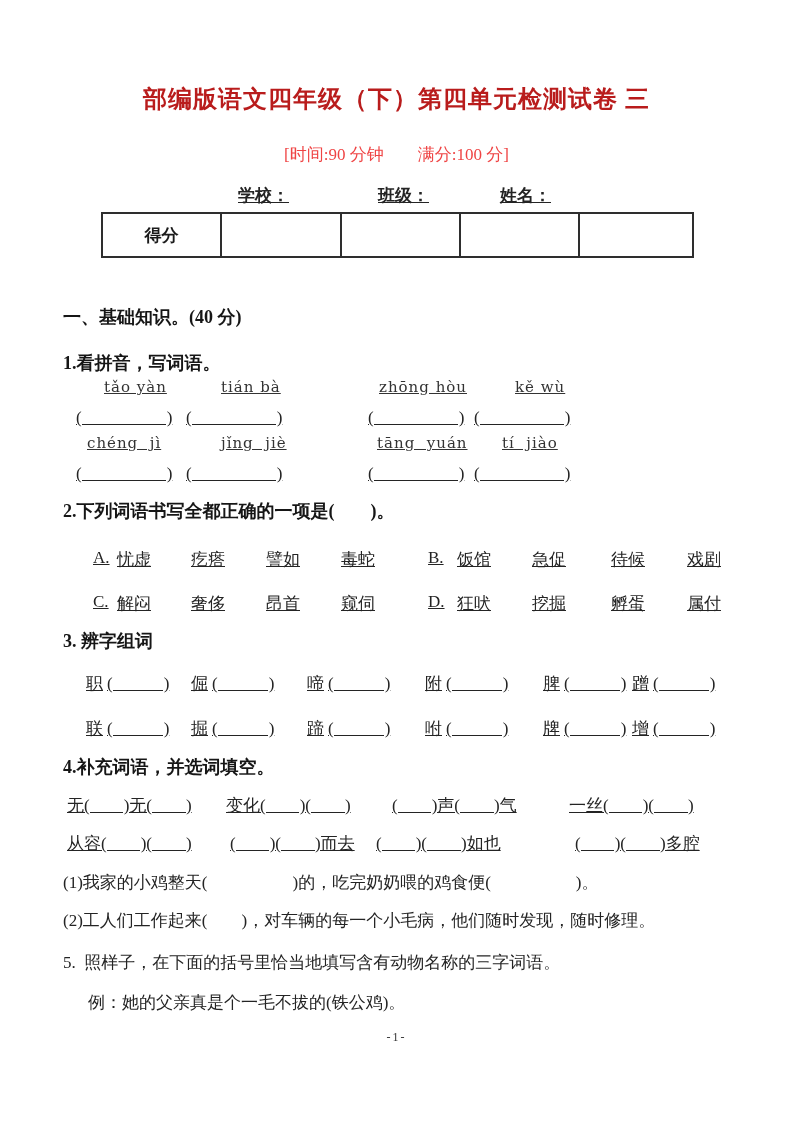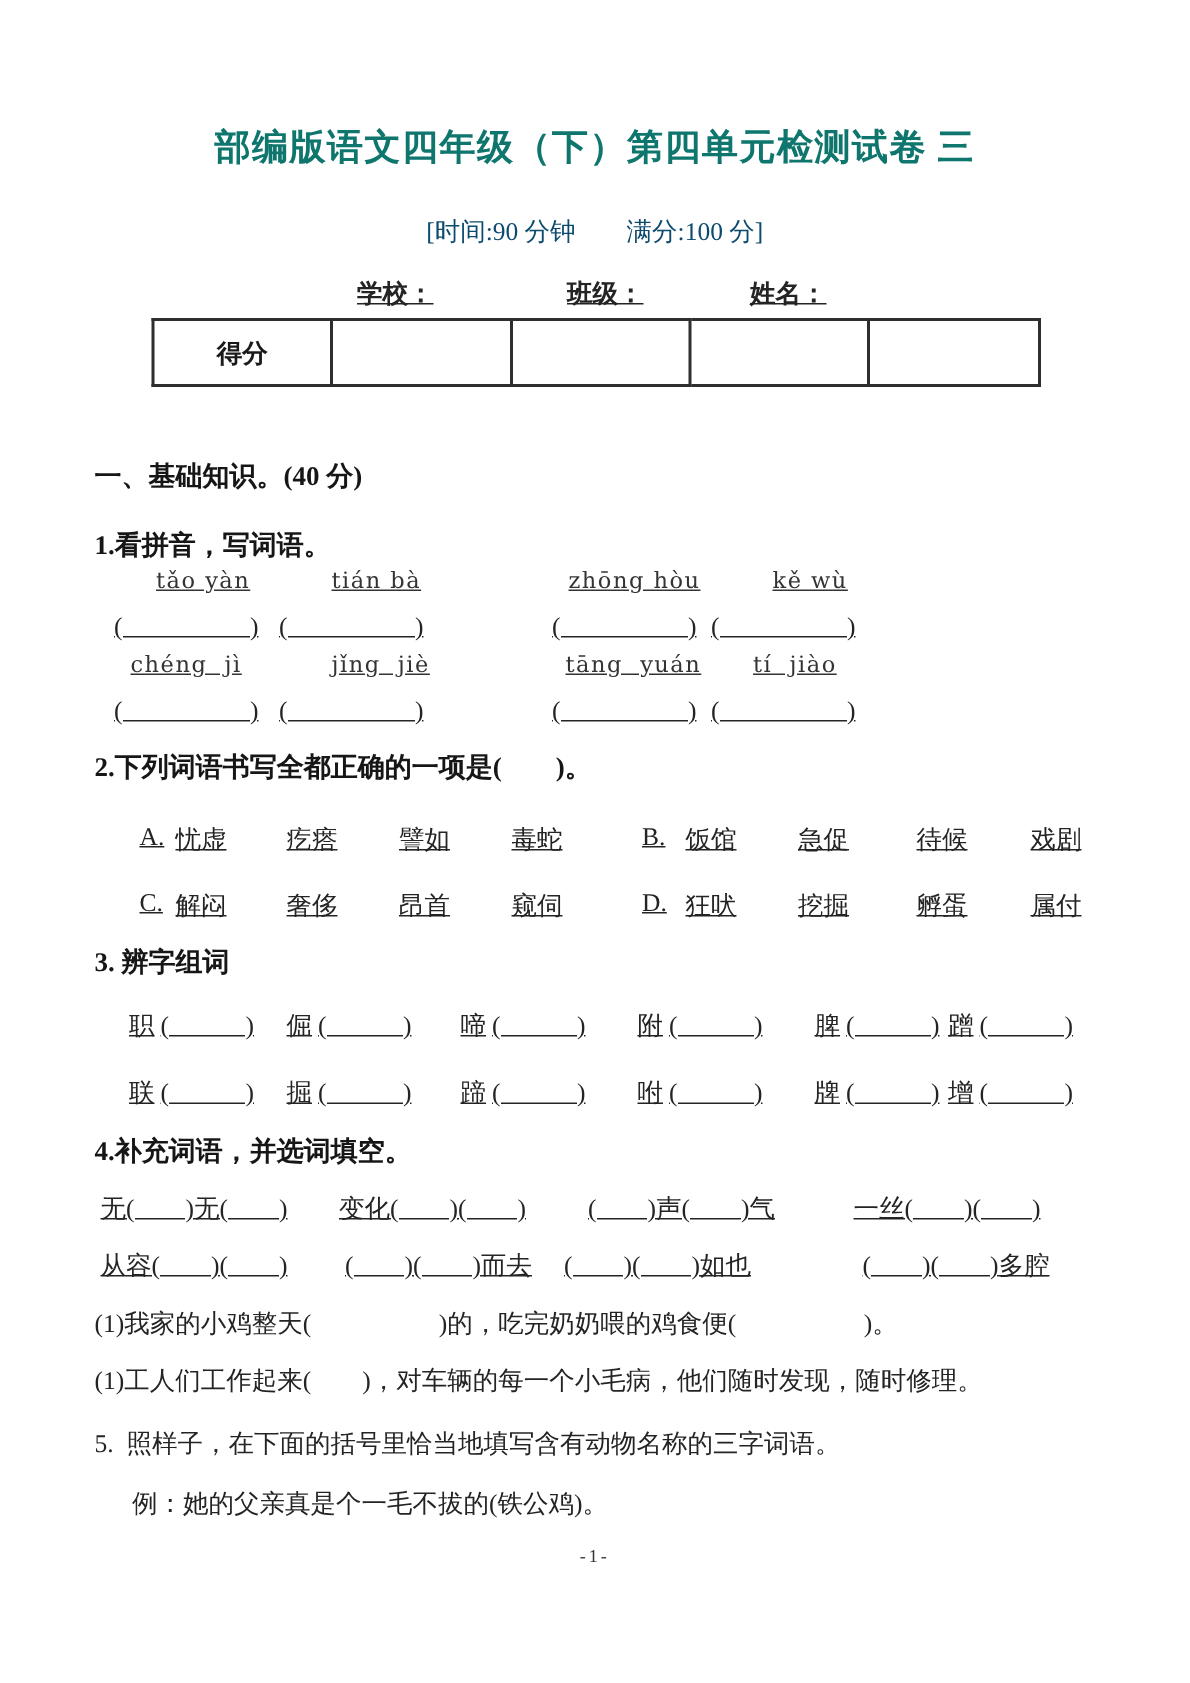--- a/index.html
+++ b/index.html
@@ -19,26 +19,26 @@
     line-height:22px;
   }
   .row{
     position:absolute;
     left:0;top:0;width:100%;height:24px;
   }
   .abs{position:absolute;white-space:pre;text-decoration:underline;}
   .bold{font-weight:bold;}
   .title{
     left:0;width:100%;text-align:center;
-    font-size:24px;font-weight:bold;color:#0f766e;
+    font-size:24px;font-weight:bold;color:#b91c1c;
     letter-spacing:1px;
   }
   .subtitle{
     left:0;width:100%;text-align:center;
-    font-size:17px;color:#0c4a6e;
+    font-size:17px;color:#ef4444;
   }
   .heading{font-size:18px;font-weight:bold;color:#161616;}
   .body-t{font-size:17px;color:#242424;}
   .pinyin{
     font-family:"DejaVu Serif","Liberation Serif",serif;
     font-size:15px;color:#333;letter-spacing:1px;white-space:pre;
   }
   .blank{margin-left:4px;white-space:pre;}
   table.score-table{
     position:absolute;
@@ -177,20 +177,20 @@
     <span class="abs" style="left:569px">一丝(　　)(　　)</span>
   </div>
   <div class="row body-t" style="top:832px">
     <span class="abs" style="left:67px">从容(　　)(　　)</span>
     <span class="abs" style="left:230px">(　　)(　　)而去</span>
     <span class="abs" style="left:376px">(　　)(　　)如也</span>
     <span class="abs" style="left:575px">(　　)(　　)多腔</span>
   </div>
 
   <div class="line body-t" style="top:872px">(1)我家的小鸡整天(　　　　　)的，吃完奶奶喂的鸡食便(　　　　　)。</div>
-  <div class="line body-t" style="top:910px">(1)工人们工作起来(　　)，对车辆的每一个小毛病，他们随时发现，随时修理。</div>
+  <div class="line body-t" style="top:910px">(2)工人们工作起来(　　)，对车辆的每一个小毛病，他们随时发现，随时修理。</div>
 
   <div class="line body-t" style="top:952px">5.  照样子，在下面的括号里恰当地填写含有动物名称的三字词语。</div>
   <div class="line body-t" style="top:992px;left:88px">例：她的父亲真是个一毛不拔的(铁公鸡)。</div>
 
   <div class="line pagenum" style="top:1026px">-1-</div>
 
 </div>
 
 </body></html>

